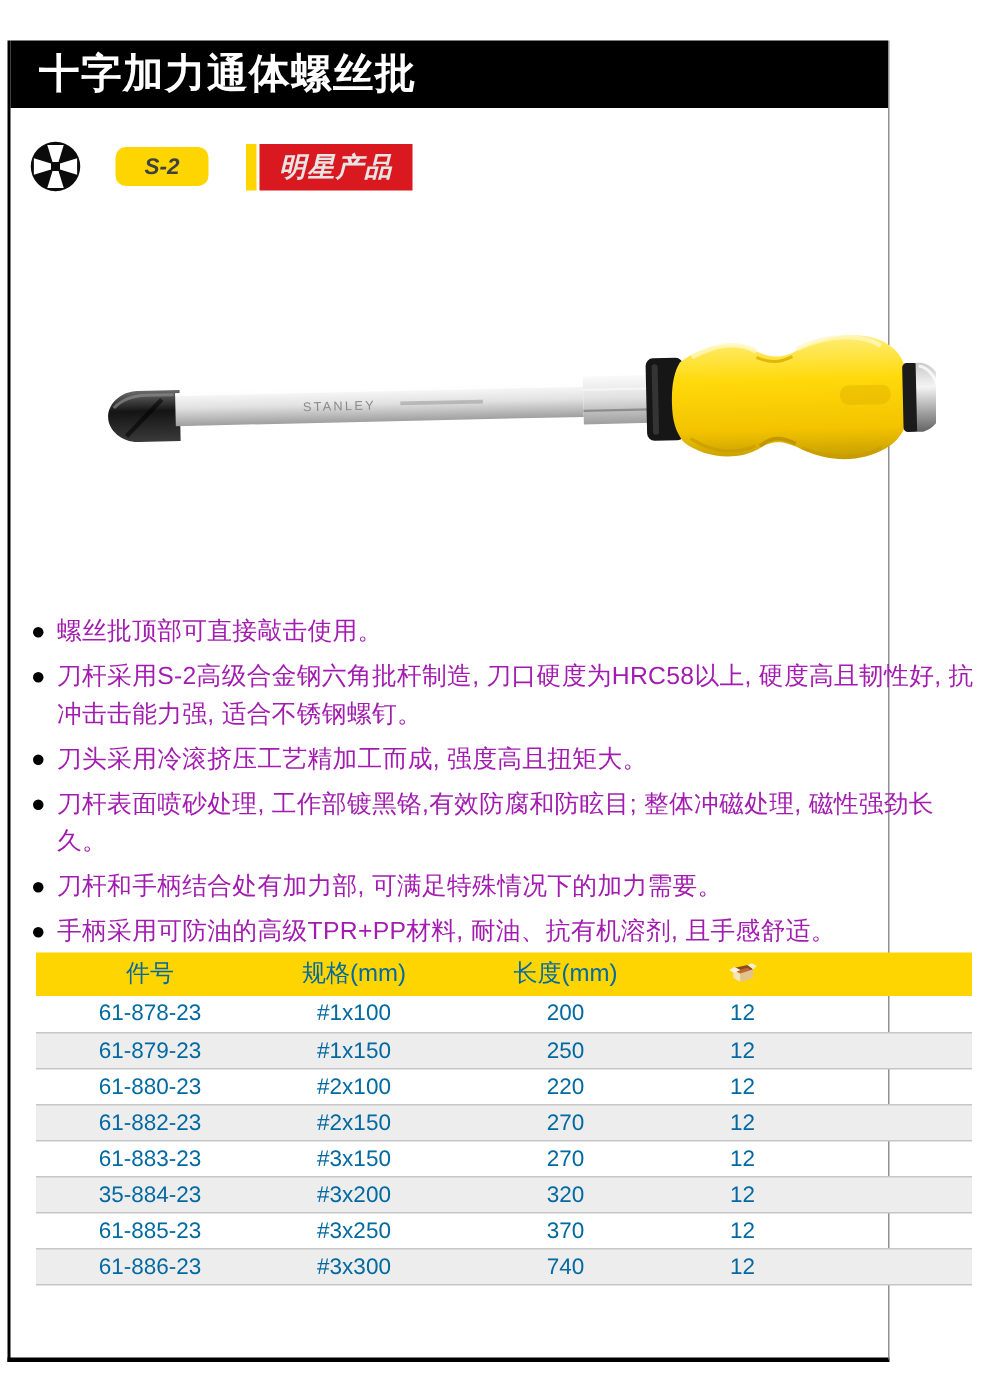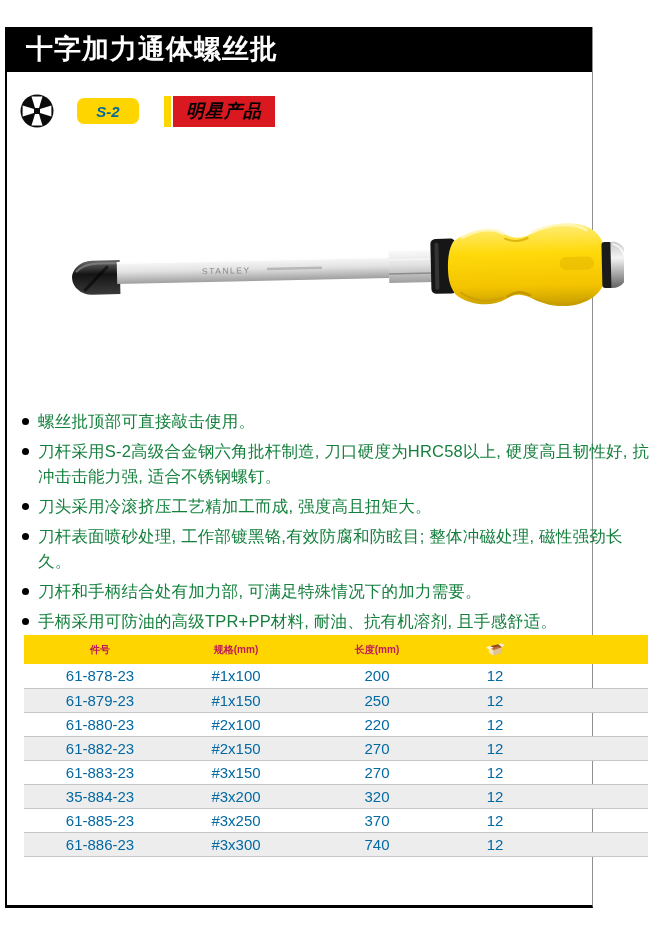--- a/index.html
+++ b/index.html
@@ -19,43 +19,43 @@
   .title-bar{
     position:absolute;top:0;left:0;right:0;height:45px;background:#000;
     color:#fff;font-size:27px;font-weight:bold;line-height:45px;padding-left:19px;
     letter-spacing:1px;white-space:nowrap;
   }
   .badges-row{position:absolute;top:66px;left:13px;height:36px;display:flex;align-items:center;}
   .phillips{width:34px;height:34px;display:block;}
   .pill{
     margin-left:23px;width:62px;height:26px;background:var(--brand-yellow);
     border-radius:7px;display:flex;align-items:center;justify-content:center;
-    font-weight:bold;font-style:italic;font-size:15px;color:#0369a1;
+    font-weight:bold;font-style:italic;font-size:15px;color:#404040;
   }
   .star-badge{margin-left:25px;display:flex;align-items:stretch;height:31px;}
   .star-badge .bar{width:7px;background:var(--brand-yellow);margin-right:2px;}
   .star-badge .box{
-    background:var(--badge-red);color:#000000;font-weight:bold;font-style:italic;
+    background:var(--badge-red);color:#e5e5e5;font-weight:bold;font-style:italic;
     font-size:18px;display:flex;align-items:center;padding:4px 13px;letter-spacing:1px;white-space:nowrap;
   }
   .tool-wrap{position:absolute;top:190px;left:55px;width:562px;height:106px;}
   .features{position:absolute;top:382px;left:12px;width:636px;list-style:none;}
   .features li{
     position:relative;padding-left:19px;font-size:16.5px;line-height:25px;
-    margin-bottom:5px;letter-spacing:0.2px;color:#15803d;
+    margin-bottom:5px;letter-spacing:0.2px;color:#a21caf;
   }
   .features li::before{
     content:"";position:absolute;left:3px;top:9px;width:7px;height:7px;border-radius:50%;background:#000;
   }
   table.spec{
     position:absolute;top:608px;left:17px;width:624px;border-collapse:collapse;table-layout:fixed;
   }
   table.spec th{
-    background:var(--brand-yellow);height:29px;font-size:10px;font-weight:bold;
-    text-align:center;vertical-align:middle;color:#be185d;
+    background:var(--brand-yellow);height:29px;font-size:16px;font-weight:normal;
+    text-align:center;vertical-align:middle;color:#0369a1;
   }
   table.spec td{
     height:24px;font-size:15px;text-align:center;vertical-align:middle;
     border-bottom:1px solid #c6c6c6;color:#0369a1;font-weight:500;
   }
   table.spec tbody tr:nth-child(even){background:var(--row-alt);}
   .carton{width:19px;height:16px;display:inline-block;vertical-align:middle;}
 </style>
 </head>
 <body>

